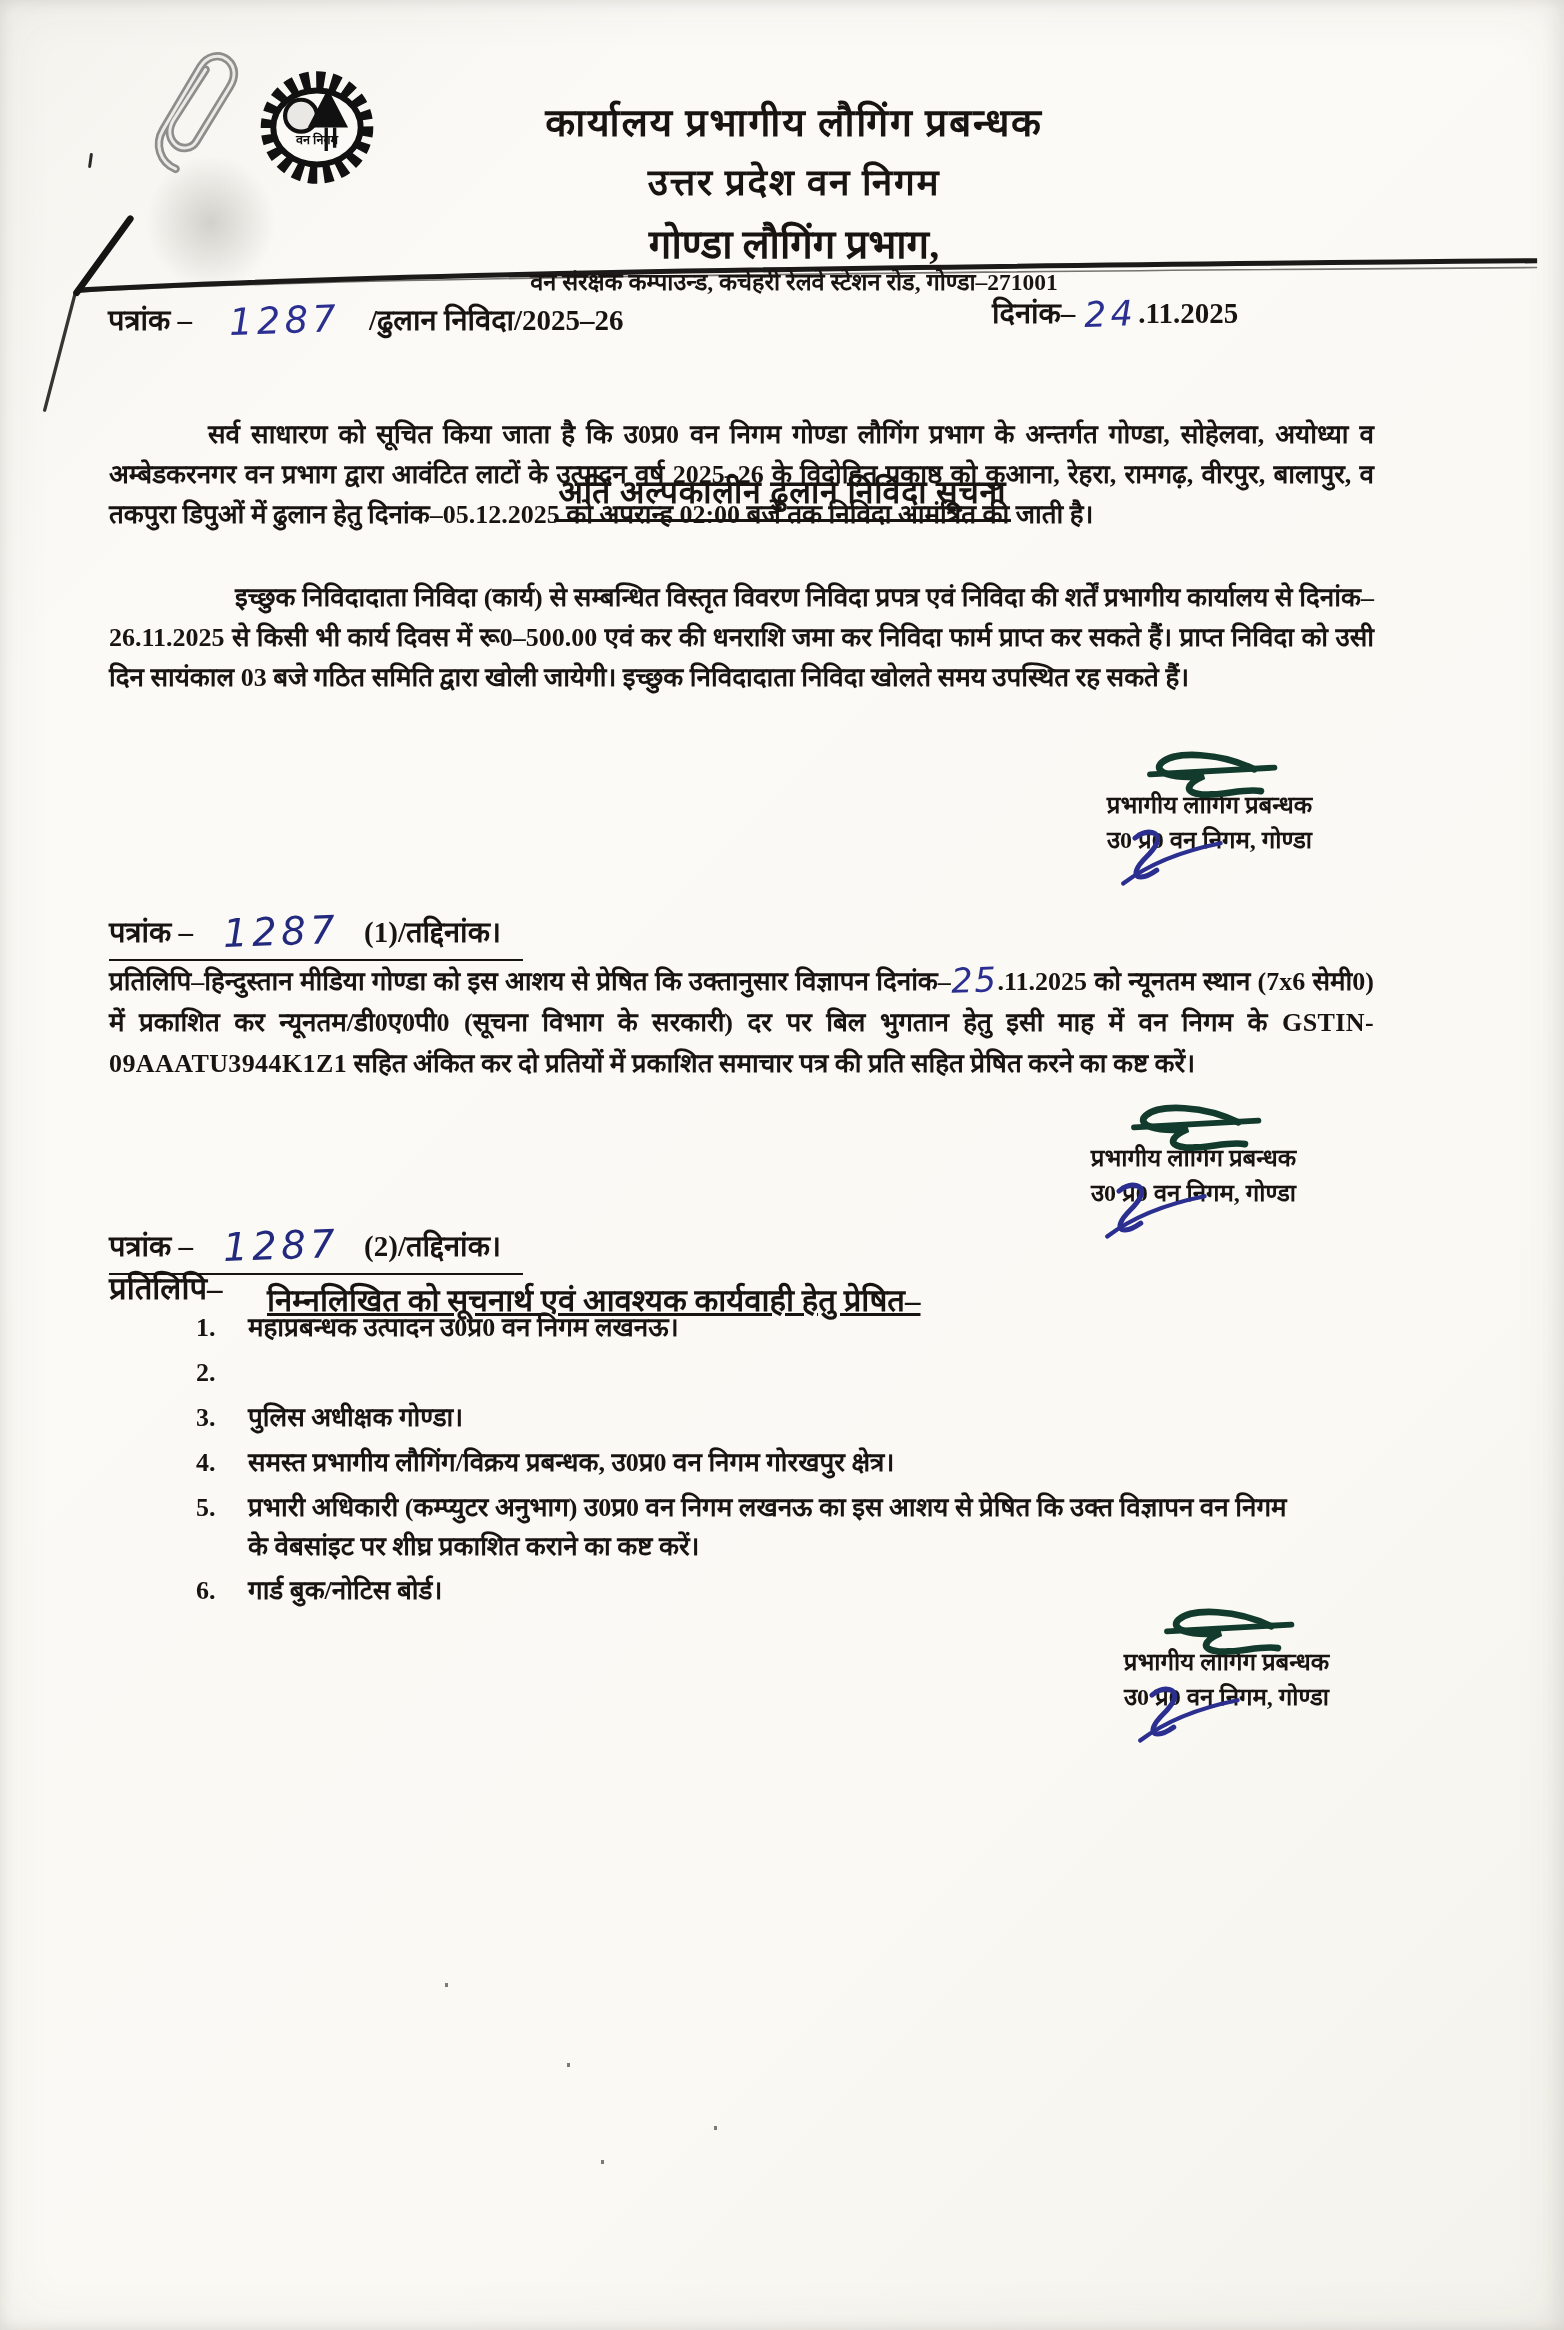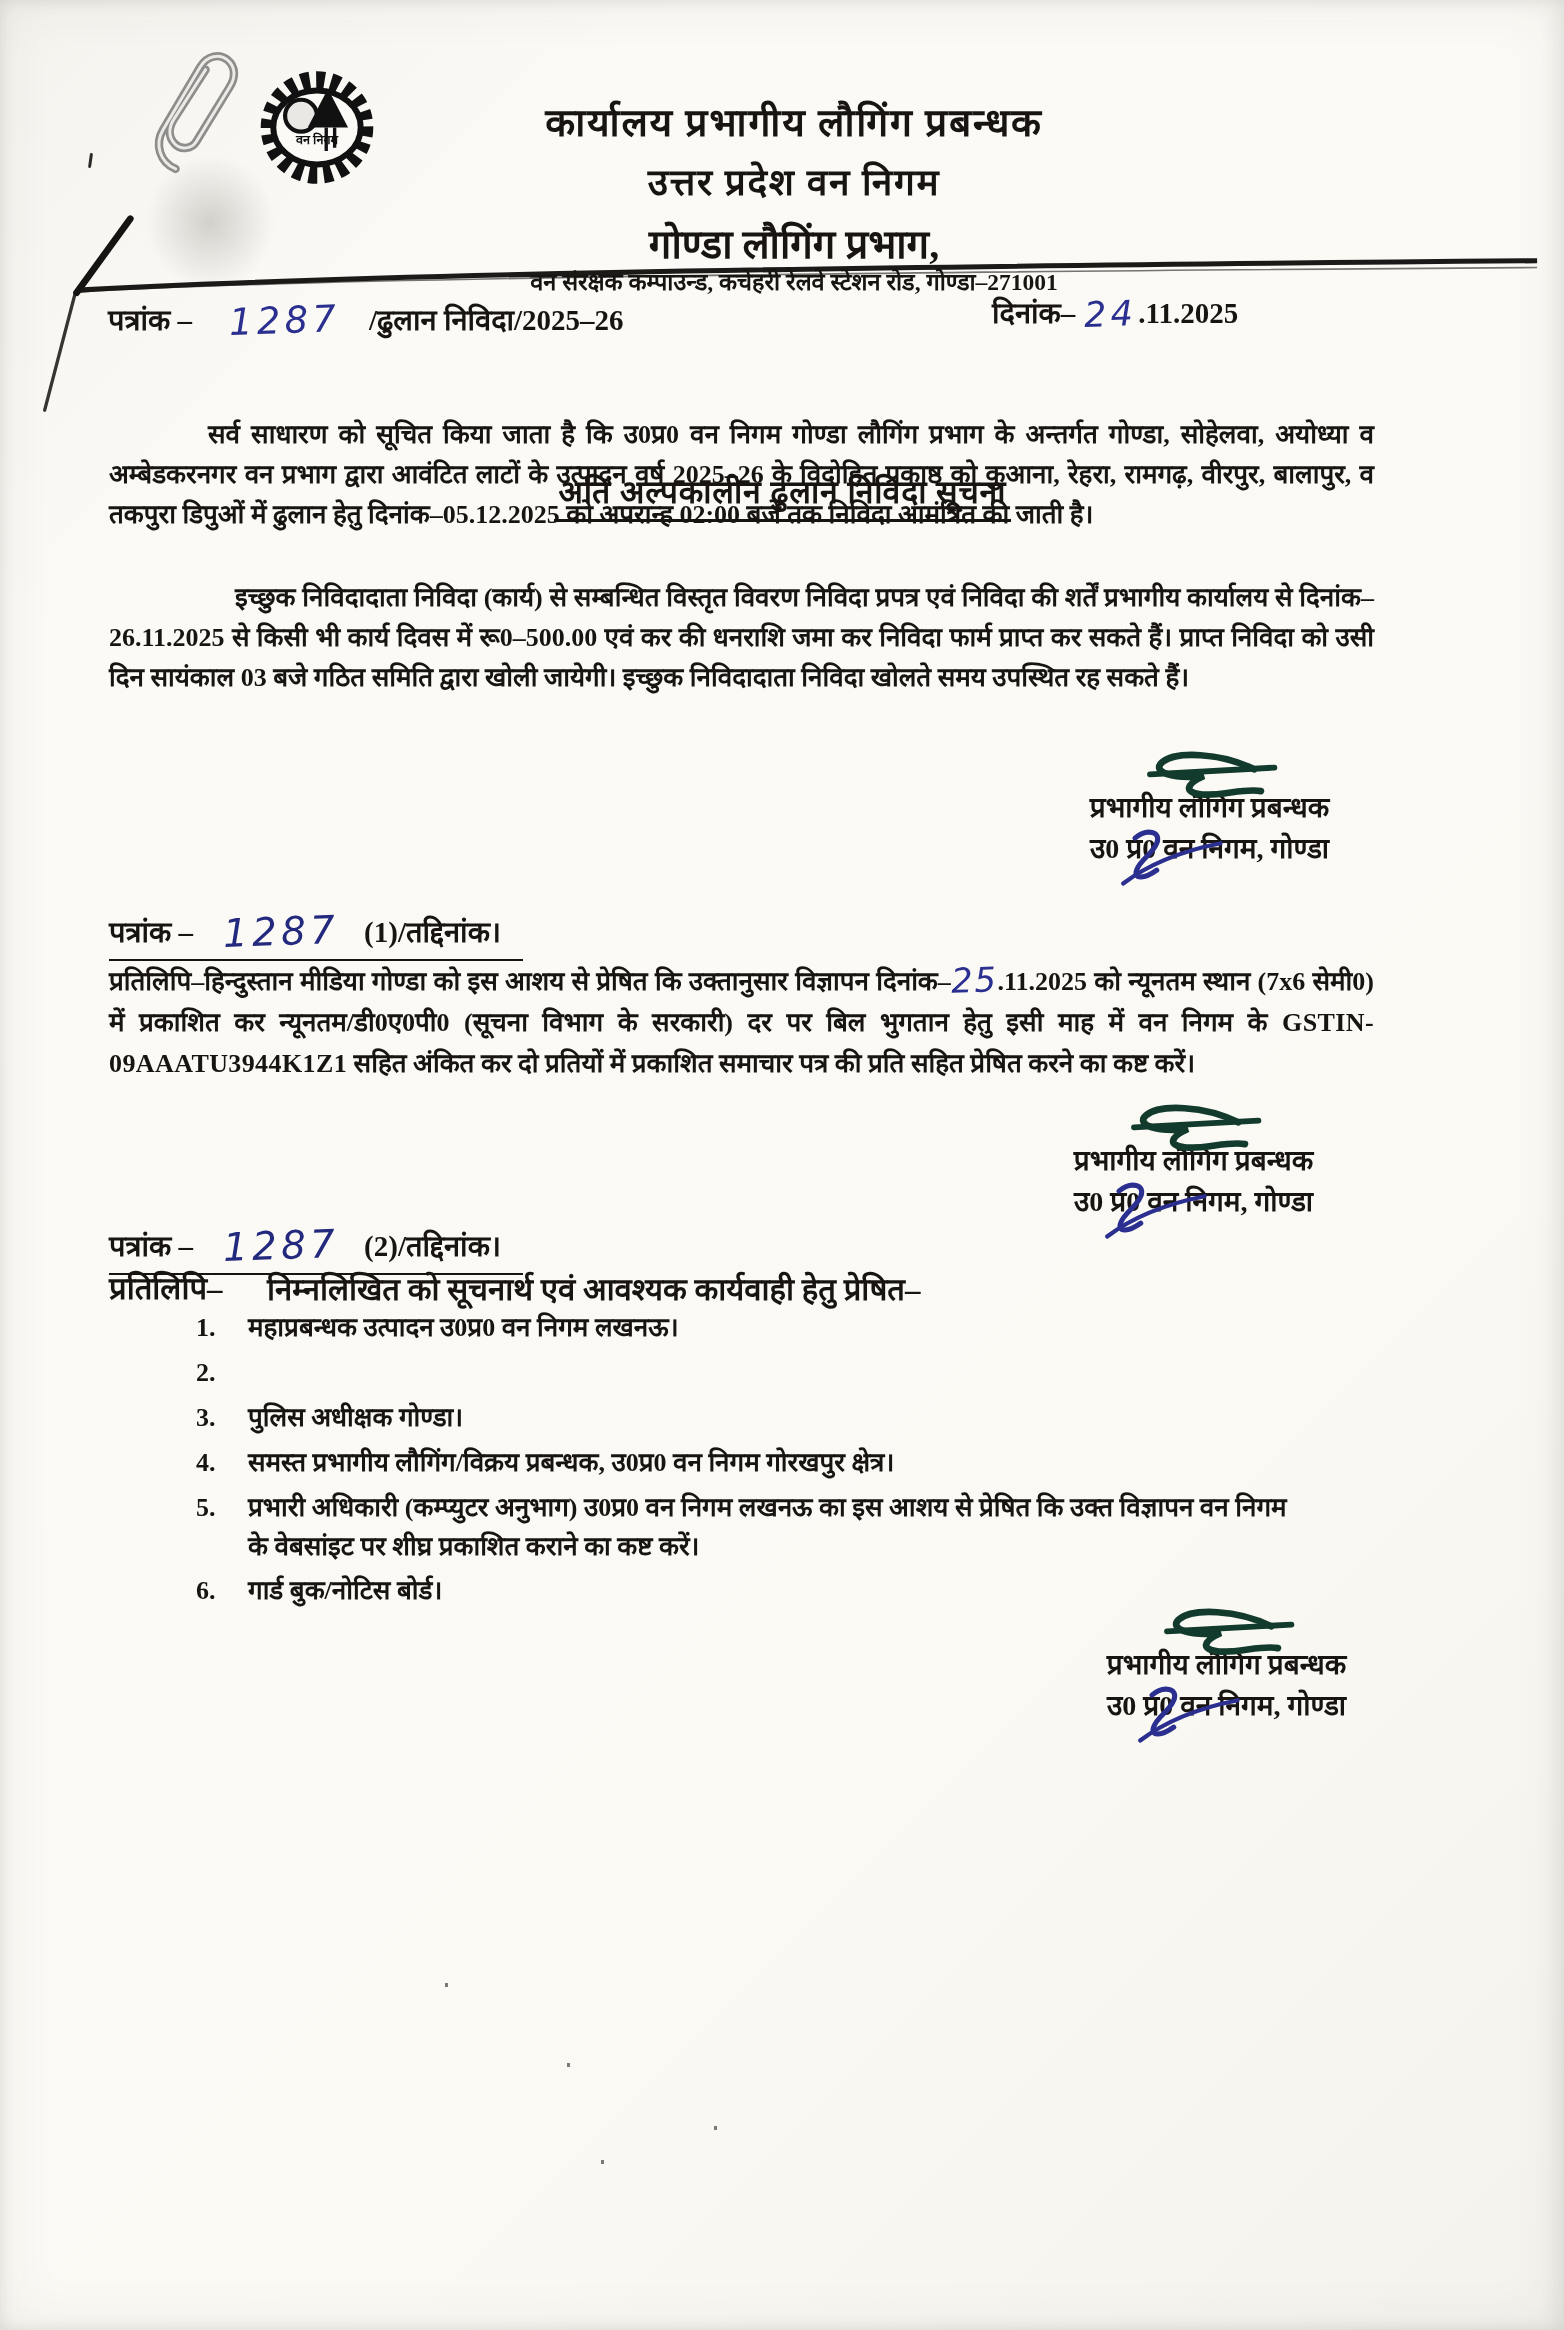--- a/index.html
+++ b/index.html
@@ -37,27 +37,27 @@
   .gstin{font-family:"Liberation Serif","DejaVu Serif",serif;font-weight:bold;letter-spacing:0.4px;}
   .hand-inline{font-size:34px;letter-spacing:1.7px;position:relative;top:1.7px;}
   
   .refline{left:109px;font-size:29px;font-weight:bold;}
   .refline .inner{display:inline-block;border-bottom:2.5px solid #181412;padding:0 22px 8.4px 0;}
   .rl1{top:906px;}
   .rl2{top:1220px;}
   .ref-num2{font-size:39px;margin:0 25px 0 30px;color:#232a7e;position:relative;top:3.4px;}
   
   .copyrow{top:1266px;left:109px;width:1277px;font-size:31px;font-weight:bold;}
-  .copyrow .head{position:absolute;left:158px;top:1px;width:1118px;}
+  .copyrow .head{position:absolute;left:158px;top:12px;width:1118px;text-decoration:underline;}
   .list{top:1308px;left:109px;width:1269px;font-size:26px;font-weight:bold;}
   .list .row{display:flex;margin-bottom:5.9px;line-height:39px;}
   .list .num{width:52px;margin-left:87px;flex:0 0 auto;}
   .list .txt{flex:1 1 auto;max-width:1042px;}
   
-  .sigblock{width:361px;text-align:center;font-weight:bold;font-size:28px;line-height:1.45;}
+  .sigblock{width:361px;text-align:center;font-weight:bold;font-size:24px;line-height:1.45;}
   .sig1{top:788px;left:1029px;}
   .sig2{top:1141px;left:1013px;}
   .sig3{top:1645px;left:1046px;}
   .scribble{position:absolute;left:74px;top:-44px;z-index:3;pointer-events:none;}
   .sigtext{position:relative;z-index:2;}
   
   .divider-svg{top:202px;left:0;}
   .logo{top:67px;left:254px;}
   .clip{top:34px;left:141px;transform:rotate(-6deg);}
   .clip-shadow{top:126px;left:118px;width:185px;height:193px;

